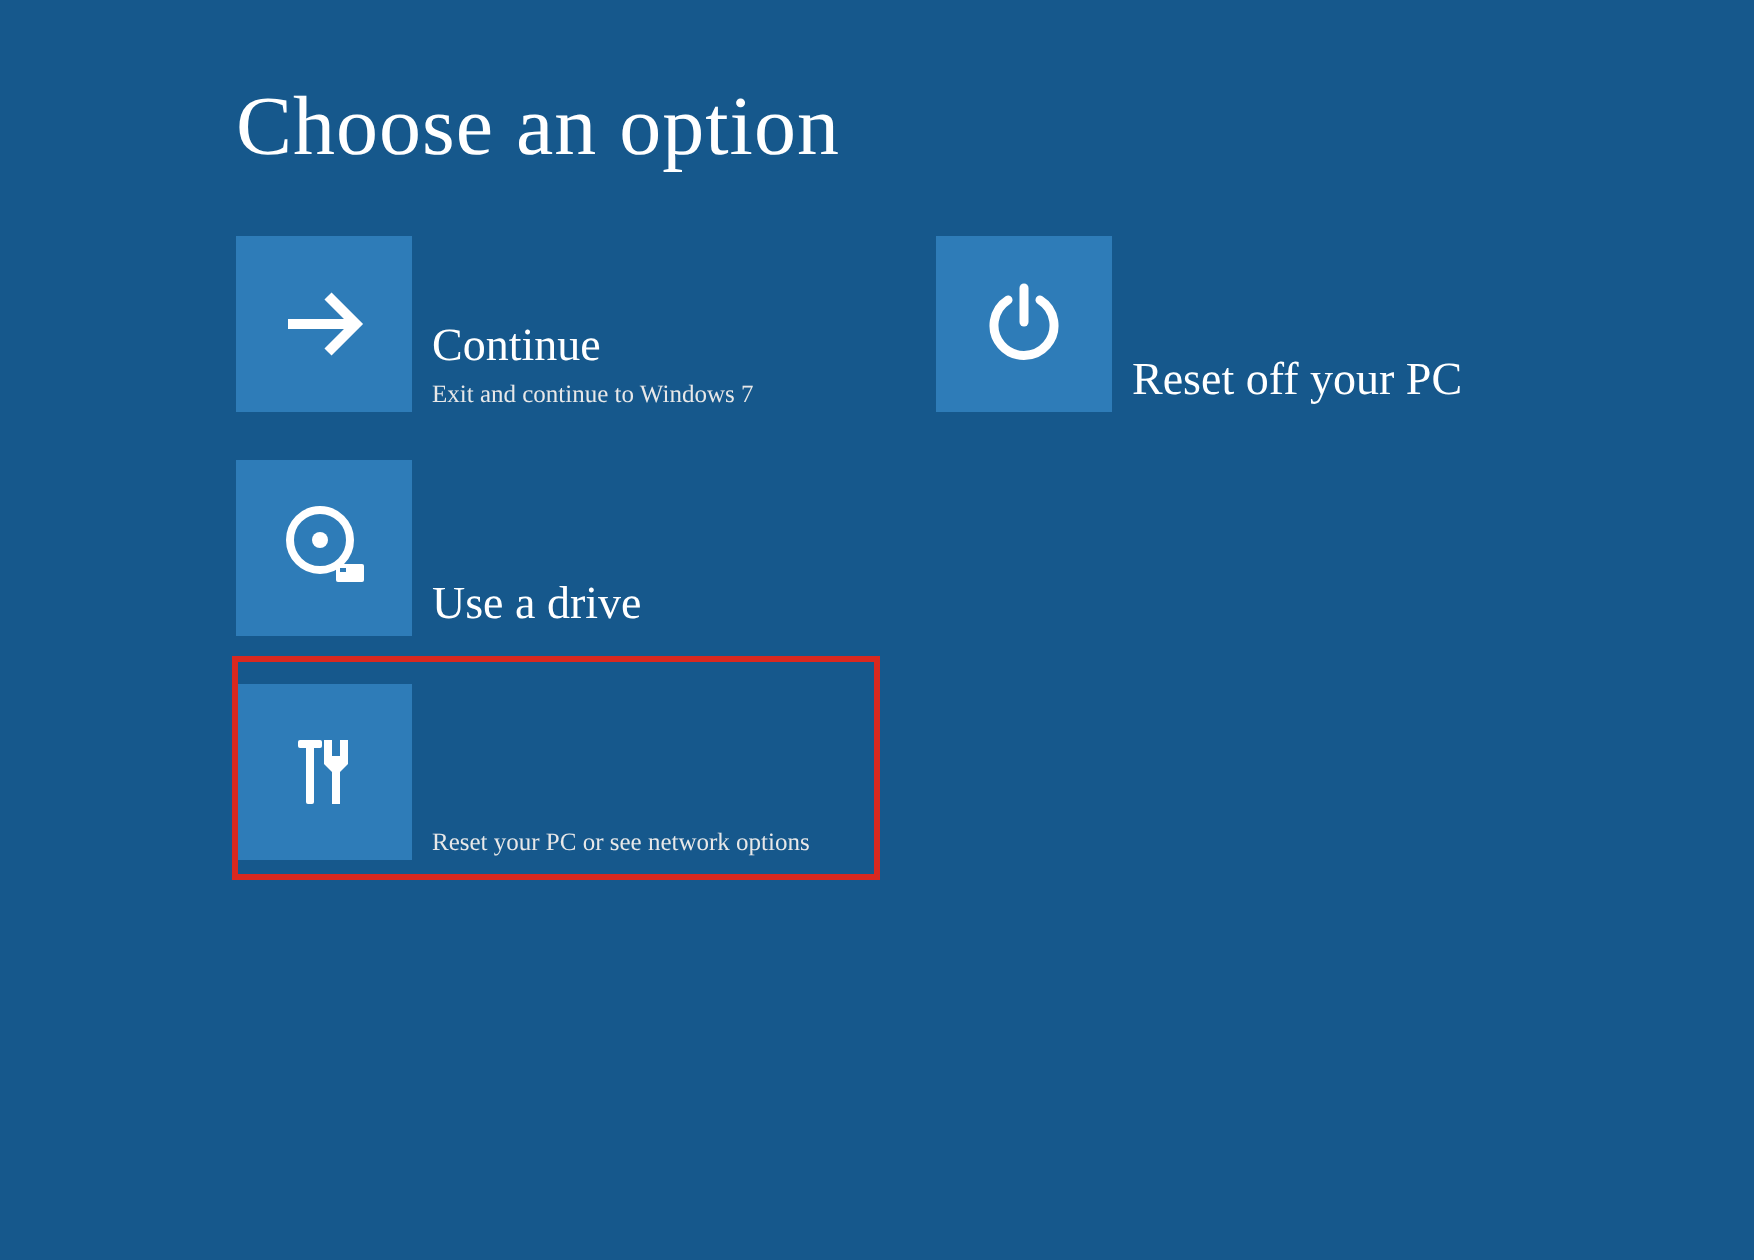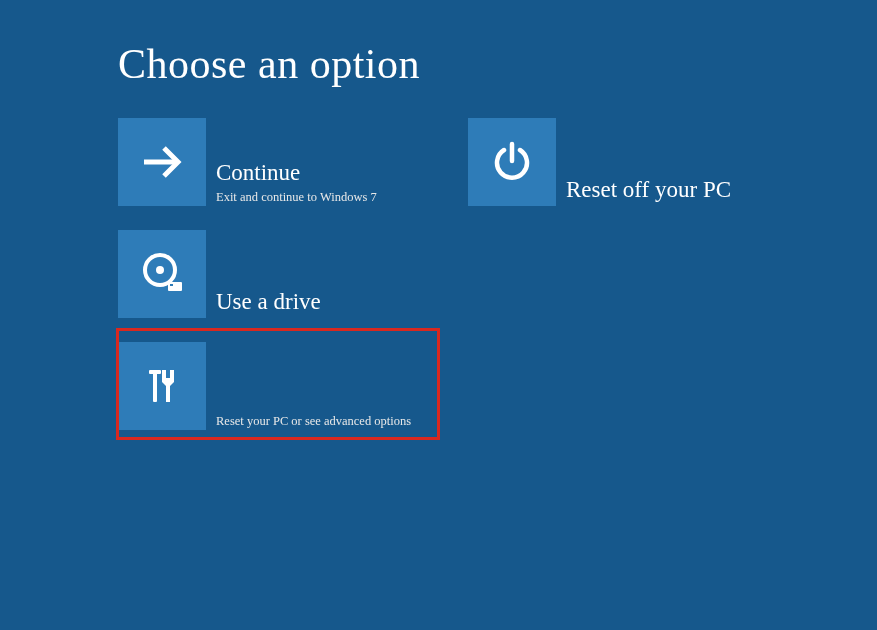--- a/index.html
+++ b/index.html
@@ -121,21 +121,21 @@
         <div class="icon-box">
           <svg width="44" height="44" viewBox="0 0 44 44">
             <g fill="#ffffff">
               <rect x="13" y="8" width="4" height="30" rx="1"></rect>
               <rect x="9" y="6" width="12" height="4" rx="1"></rect>
               <path d="M 26 6 L 30 6 L 30 14 L 34 14 L 34 6 L 38 6 L 38 18 L 34 22 L 34 38 L 30 38 L 30 22 L 26 18 Z" transform="translate(-4,0)"></path>
             </g>
           </svg>
         </div>
         <div class="tile-text">
-          <div class="tile-desc">Reset your PC or see advanced options</div>
+          <div class="tile-desc">Reset your PC or see network options</div>
         </div>
       </div>
 
     </div>
 
     <div class="column">
       <div class="tile">
         <div class="icon-box">
           <svg width="46" height="46" viewBox="0 0 46 46">
             <g stroke="#ffffff" stroke-width="4.5" fill="none" stroke-linecap="round">

